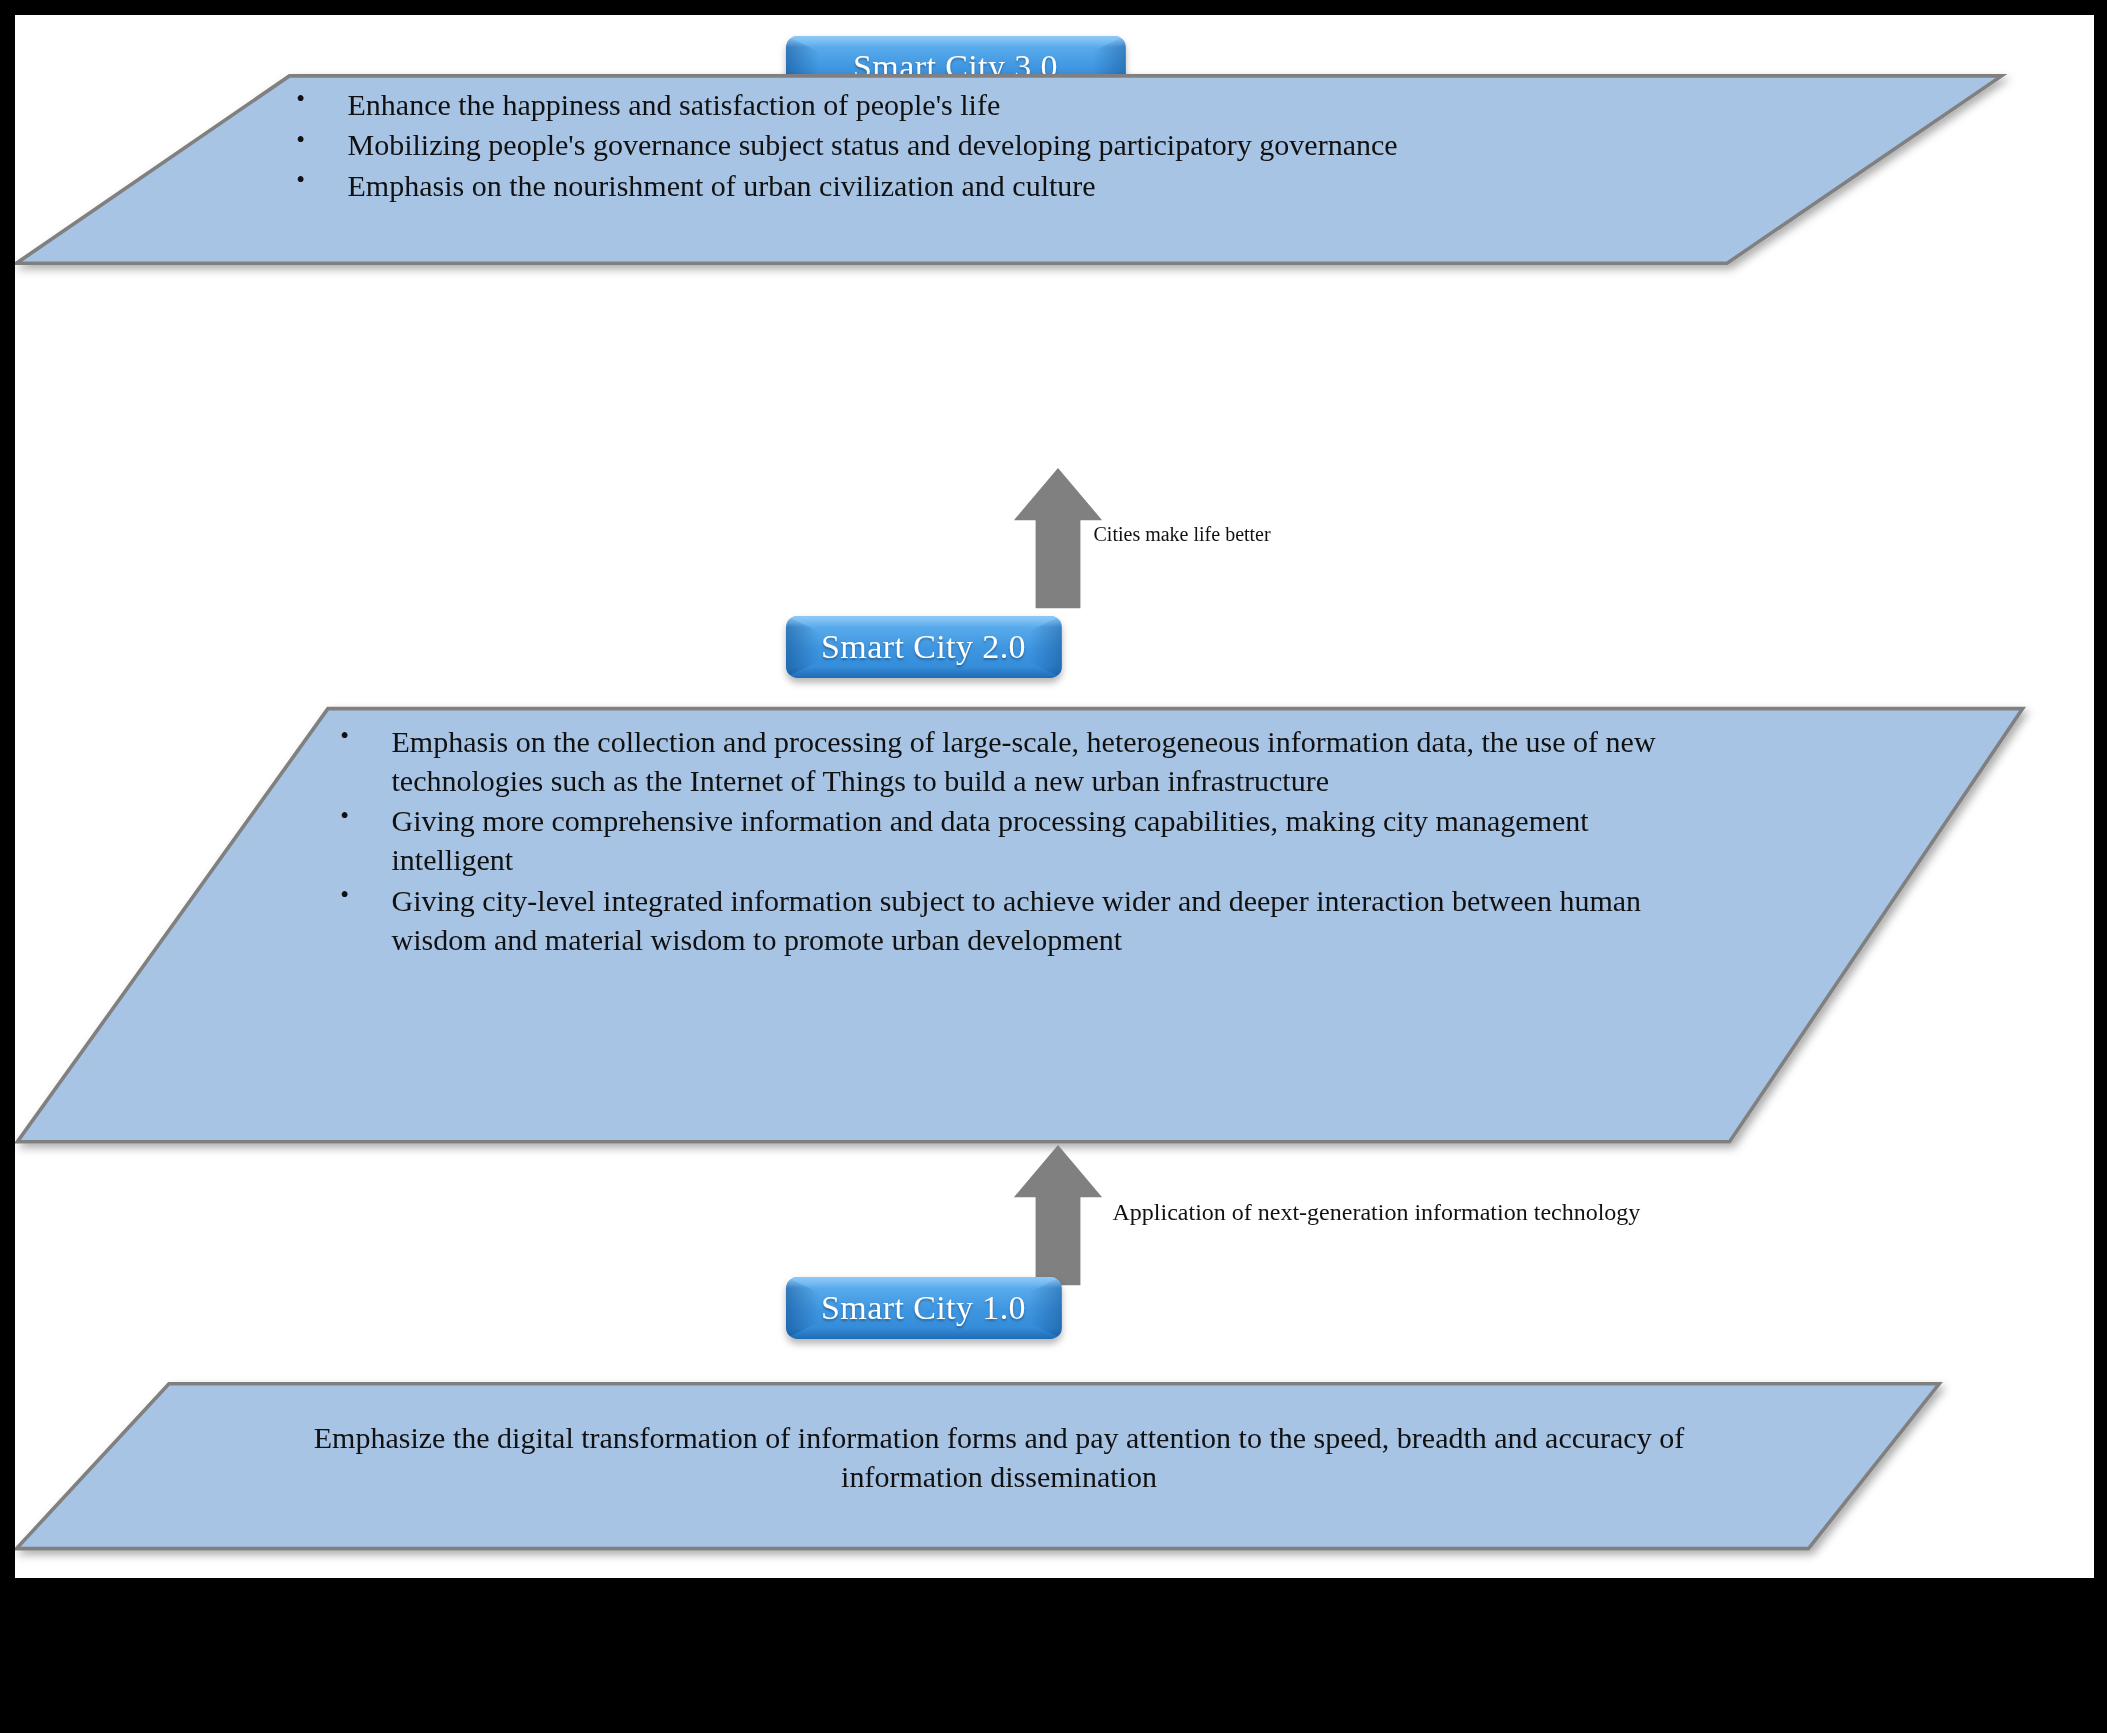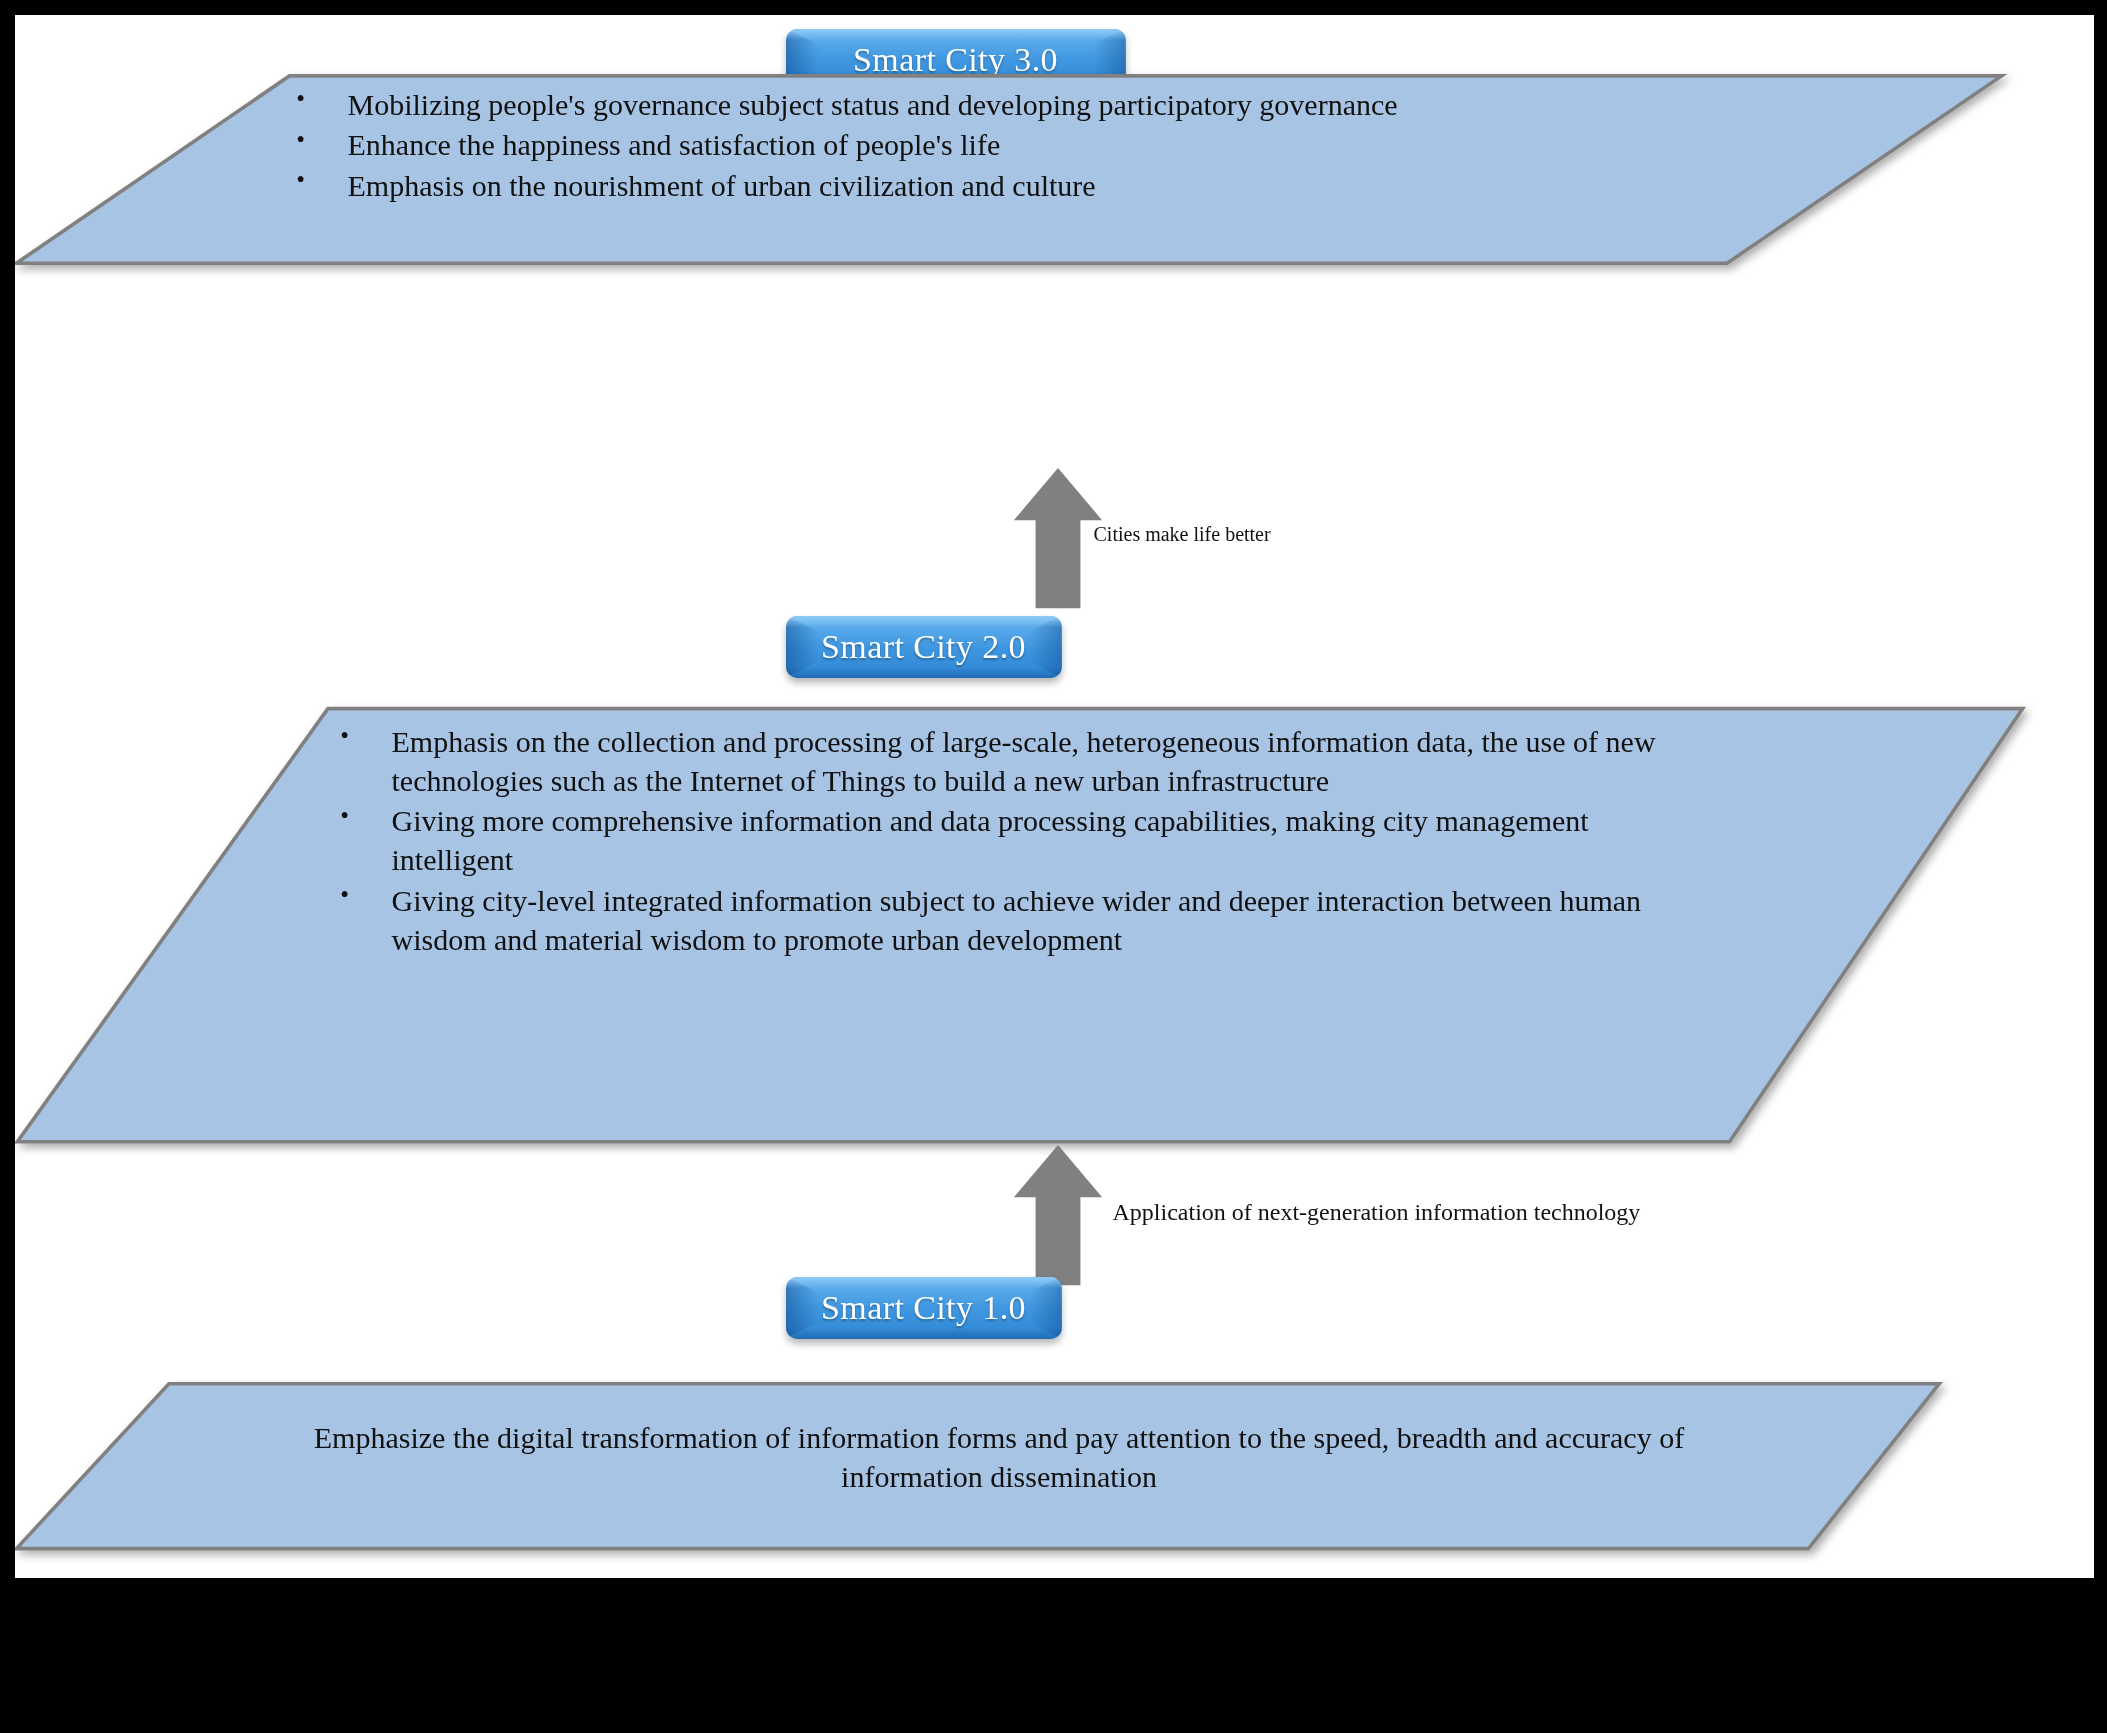--- a/index.html
+++ b/index.html
@@ -118,41 +118,41 @@
     color: #111111;
     white-space: nowrap;
   }
 </style>
 </head>
 <body>
 
 <div id="frame">
   <div id="canvas">
 
-    <div class="bevel-btn" style="left:771px; top:14px; width:304px; height:62px;padding-left:36px;">
+    <div class="bevel-btn" style="left:771px; top:21px; width:304px; height:62px;padding-left:36px;">
       <div class="facet f-left"></div>
       <div class="facet f-right"></div>
       <div class="facet f-top"></div>
       <div class="facet f-bottom"></div>
       <div class="blabel">Smart City 3.0</div>
     </div>
 
     <div class="para" style="left:0px; top:57px; width:2004px; height:196px;">
       <svg width="2004" height="198" viewBox="0 0 2760 272">
         <defs>
           <filter id="sh3" x="-6%" y="-20%" width="115%" height="150%">
             <feDropShadow dx="5" dy="6" stdDeviation="6" flood-color="#000000" flood-opacity="0.32"></feDropShadow>
           </filter>
         </defs>
         <polygon points="378,5 2736,5 2358,263 2,263" fill="#a8c4e5" stroke="#808080" stroke-width="5" filter="url(#sh3)"></polygon>
       </svg>
       <div class="ptext" style="left:276px; top:13px; width:1452px; font-size:30px;">
         <ul class="bullets">
+          <li>Enhance the happiness and satisfaction of people's life</li>
           <li>Mobilizing people's governance subject status and developing participatory governance</li>
-          <li>Enhance the happiness and satisfaction of people's life</li>
           <li>Emphasis on the nourishment of urban civilization and culture</li>
         </ul>
       </div>
     </div>
 
     <div class="arrow" style="left:996px; top:450px; width:94px; height:145px;">
       <svg width="94" height="145" viewBox="0 0 130 200">
         <polygon points="65,4 126,76 96,76 96,198 34,198 34,76 4,76" fill="#808080"></polygon>
       </svg>
     </div>

